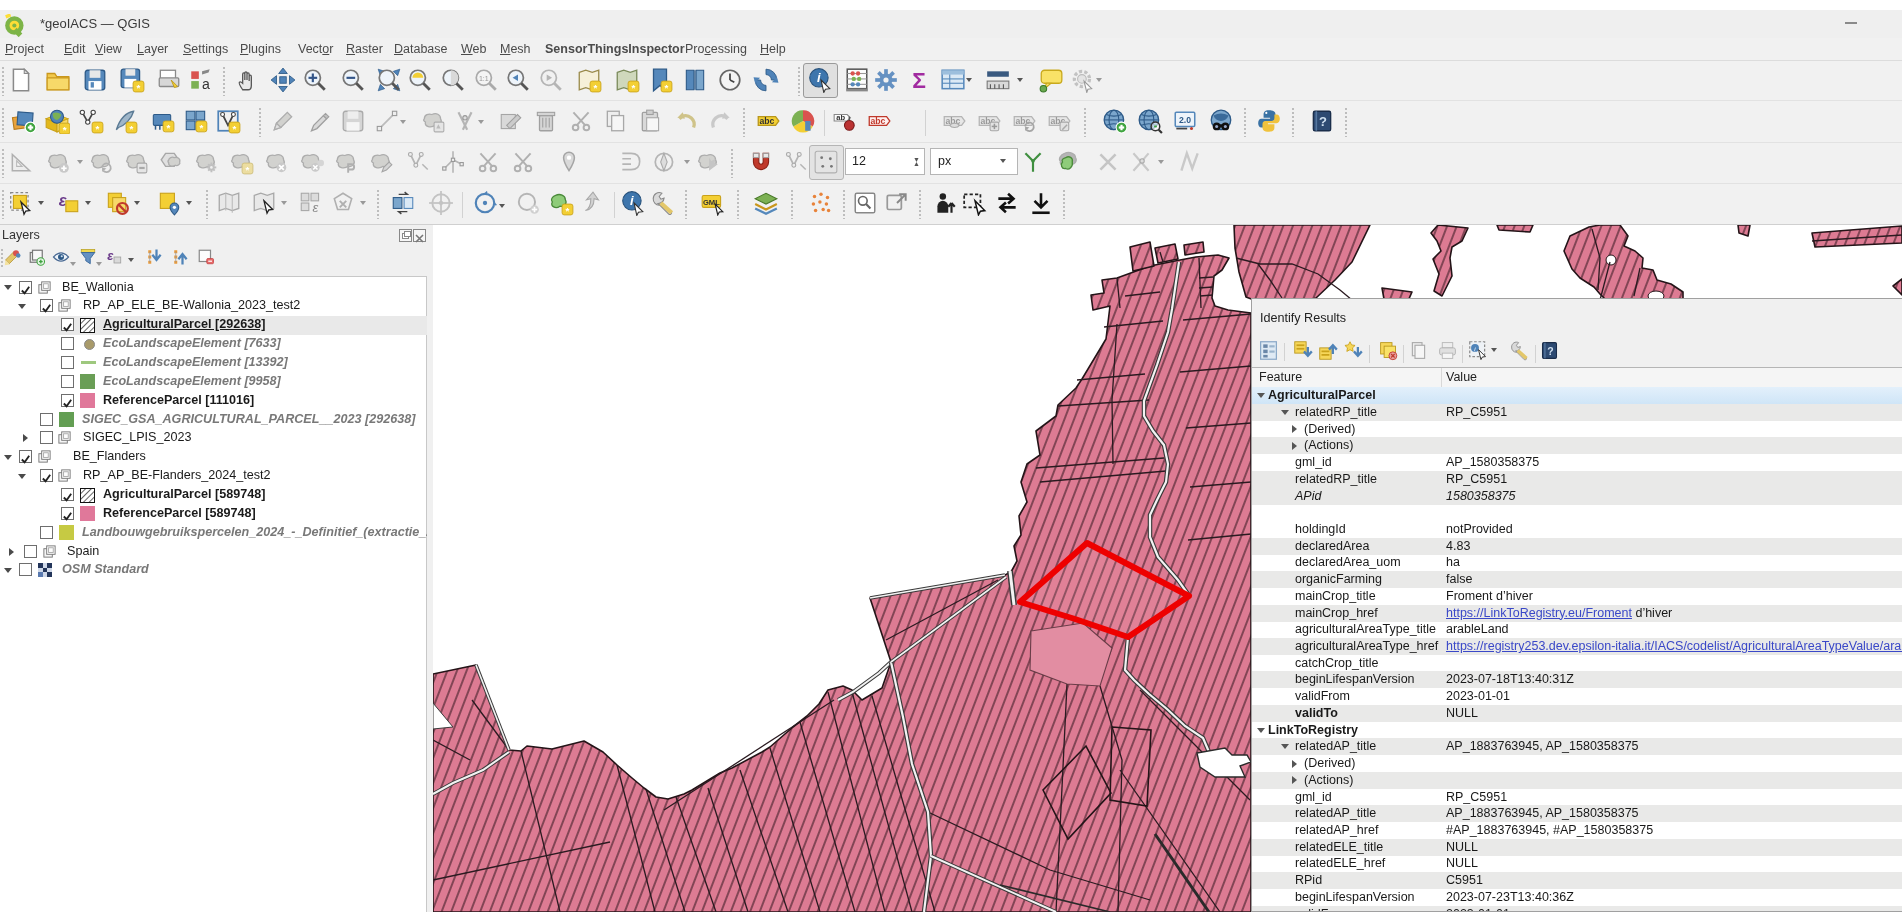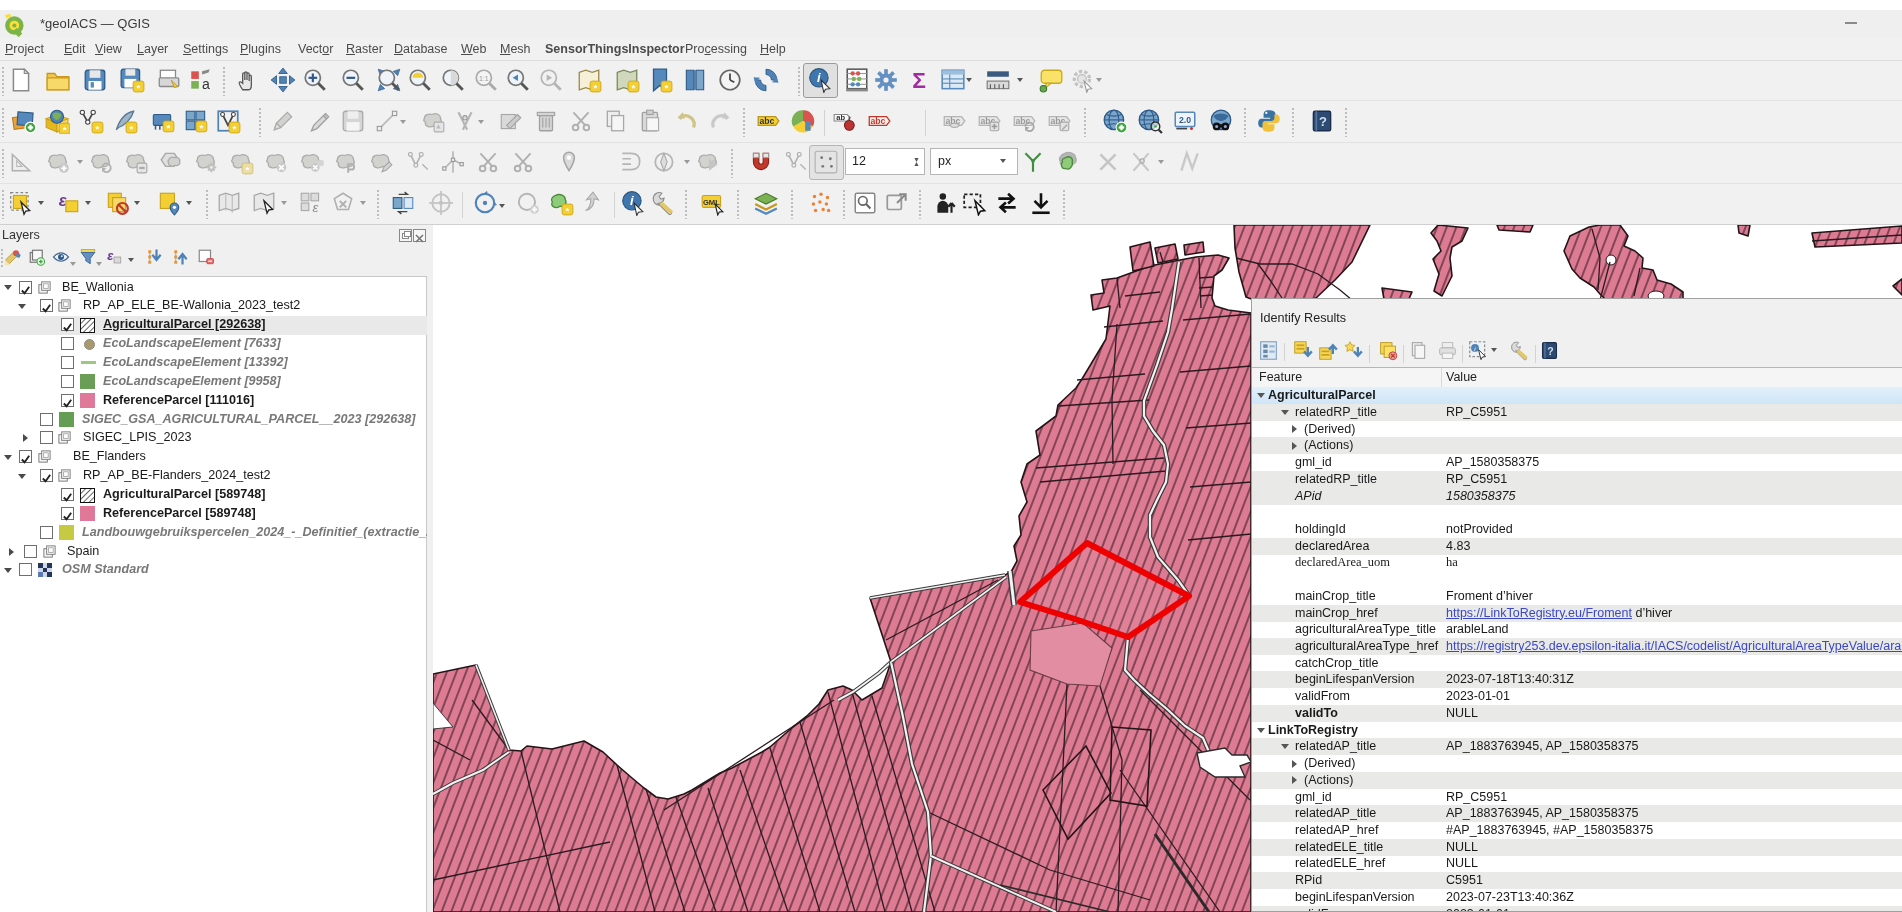--- a/index.html
+++ b/index.html
@@ -1177,23 +1177,27 @@
           <span class="ival">1580358375</span>
         </div>
         <div class="irow " style="top:152.8px;">
           <span class="iname" style="left:43px;">holdingId</span>
           <span class="ival">notProvided</span>
         </div>
         <div class="irow " style="top:169.6px;background:#e9e9e8;">
           <span class="iname" style="left:43px;">declaredArea</span>
           <span class="ival">4.83</span>
         </div>
-        <div class="irow " style="top:186.3px;font-family:Liberation Serif, serif;">
+        <div class="irow " style="top:186.3px;">
           <span class="iname" style="left:43px;">declaredArea_uom</span>
           <span class="ival">ha</span>
+        </div>
+        <div class="irow " style="top:203.0px;background:#e9e9e8;">
+          <span class="iname" style="left:43px;">organicFarming</span>
+          <span class="ival">false</span>
         </div>
         <div class="irow " style="top:236.5px;background:#e9e9e8;">
           <span class="iname" style="left:43px;">mainCrop_href</span>
           <span class="ival"><span class="lnk">https://LinkToRegistry.eu/Froment</span> d’hiver</span>
         </div>
         <div class="irow " style="top:219.8px;">
           <span class="iname" style="left:43px;">mainCrop_title</span>
           <span class="ival">Froment d’hiver</span>
         </div>
         <div class="irow " style="top:253.2px;">

